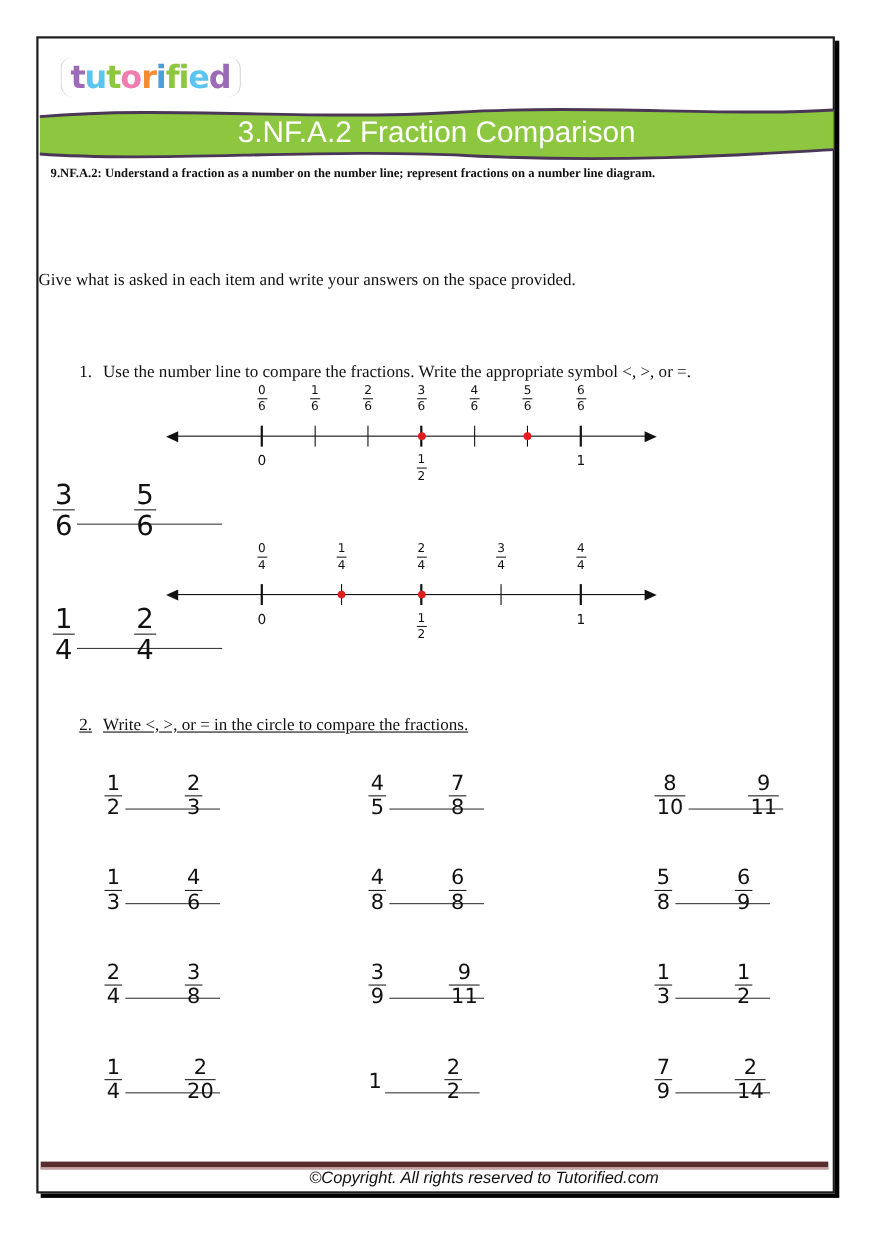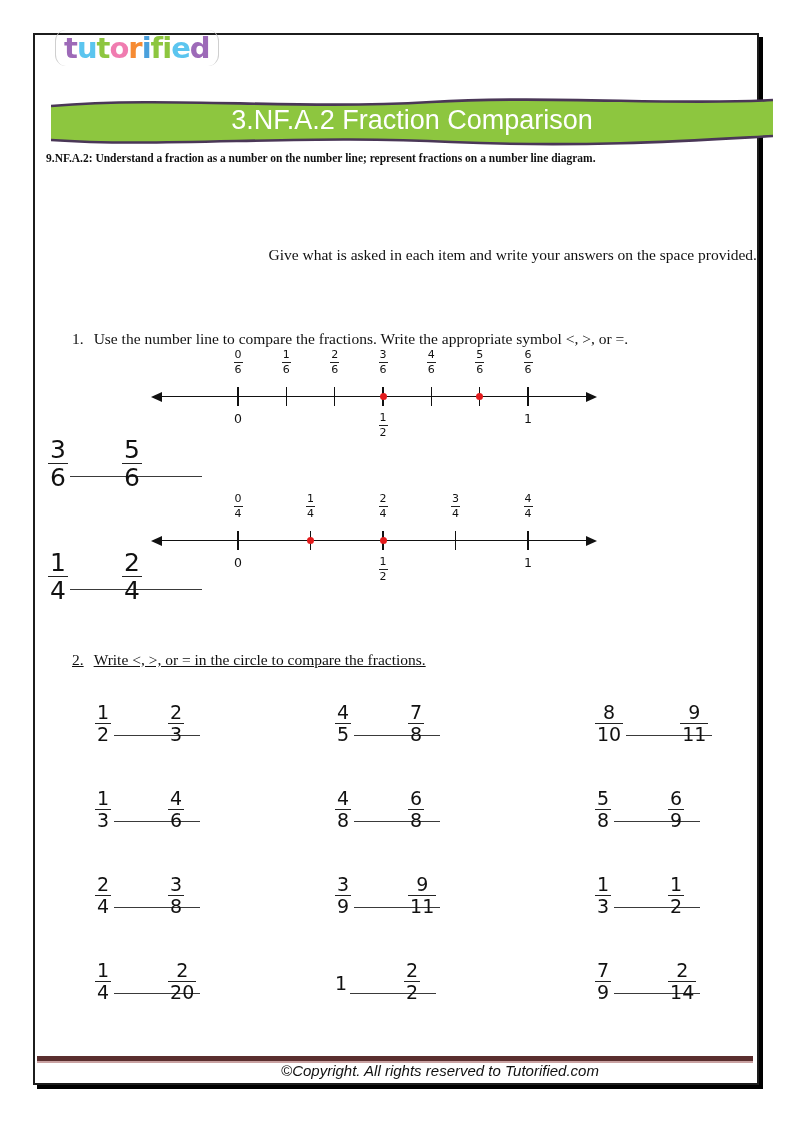--- a/index.html
+++ b/index.html
@@ -4,33 +4,33 @@
 <style>
   html,body{margin:0;padding:0;background:#ffffff;width:794px;height:1123px;overflow:hidden;}
   body{position:relative;font-family:"Liberation Serif",serif;color:#111;}
 
   .frame{position:absolute;left:33px;top:33px;width:722px;height:1048px;
          border:2px solid #1c1c1c;box-shadow:4px 4px 0 #000;background:#fff;}
 
   .abs{position:absolute;}
 
   
-  .logo{left:55px;top:30px;text-align:right;}
+  .logo{left:55px;top:52px;text-align:right;}
   .logo-bracket{display:inline-block;padding:1px 8px;border-left:1.5px solid #cfcfcf;
                 border-right:1.5px solid #cfcfcf;border-radius:11px;}
   .logo-letter{font-family:"DejaVu Sans",sans-serif;font-weight:bold;font-size:29px;letter-spacing:-1px;}
 
   
-  .banner{left:51px;top:90px;width:722px;height:62px;}
+  .banner{left:36px;top:90px;width:722px;height:62px;}
   .banner svg{position:absolute;left:0;top:0;}
   .banner-title{position:absolute;left:0;right:0;top:15px;text-align:center;
                 font-family:"Liberation Sans",sans-serif;font-size:27px;color:#fff;}
 
   .standard{left:46px;top:152px;font-size:11.5px;font-weight:bold;}
-  .instruction{left:35px;top:246px;width:722px;text-align:right;font-size:15.5px;}
+  .instruction{left:35px;top:246px;width:722px;text-align:left;font-size:15.5px;}
   .qhead{font-size:15.5px;}
   .qhead .qnum{margin-right:10px;}
   .q1head{left:72px;top:330px;}
   .q2head{left:72px;top:651px;text-decoration:underline;}
 
   
   .nl{left:150px;width:448px;height:100px;position:absolute;}
   .nl-line{position:absolute;left:8px;top:51px;width:432px;border-top:1.6px solid #111;}
   .nl-arrow{position:absolute;top:46.7px;width:0;height:0;
             border-top:5px solid transparent;border-bottom:5px solid transparent;}

